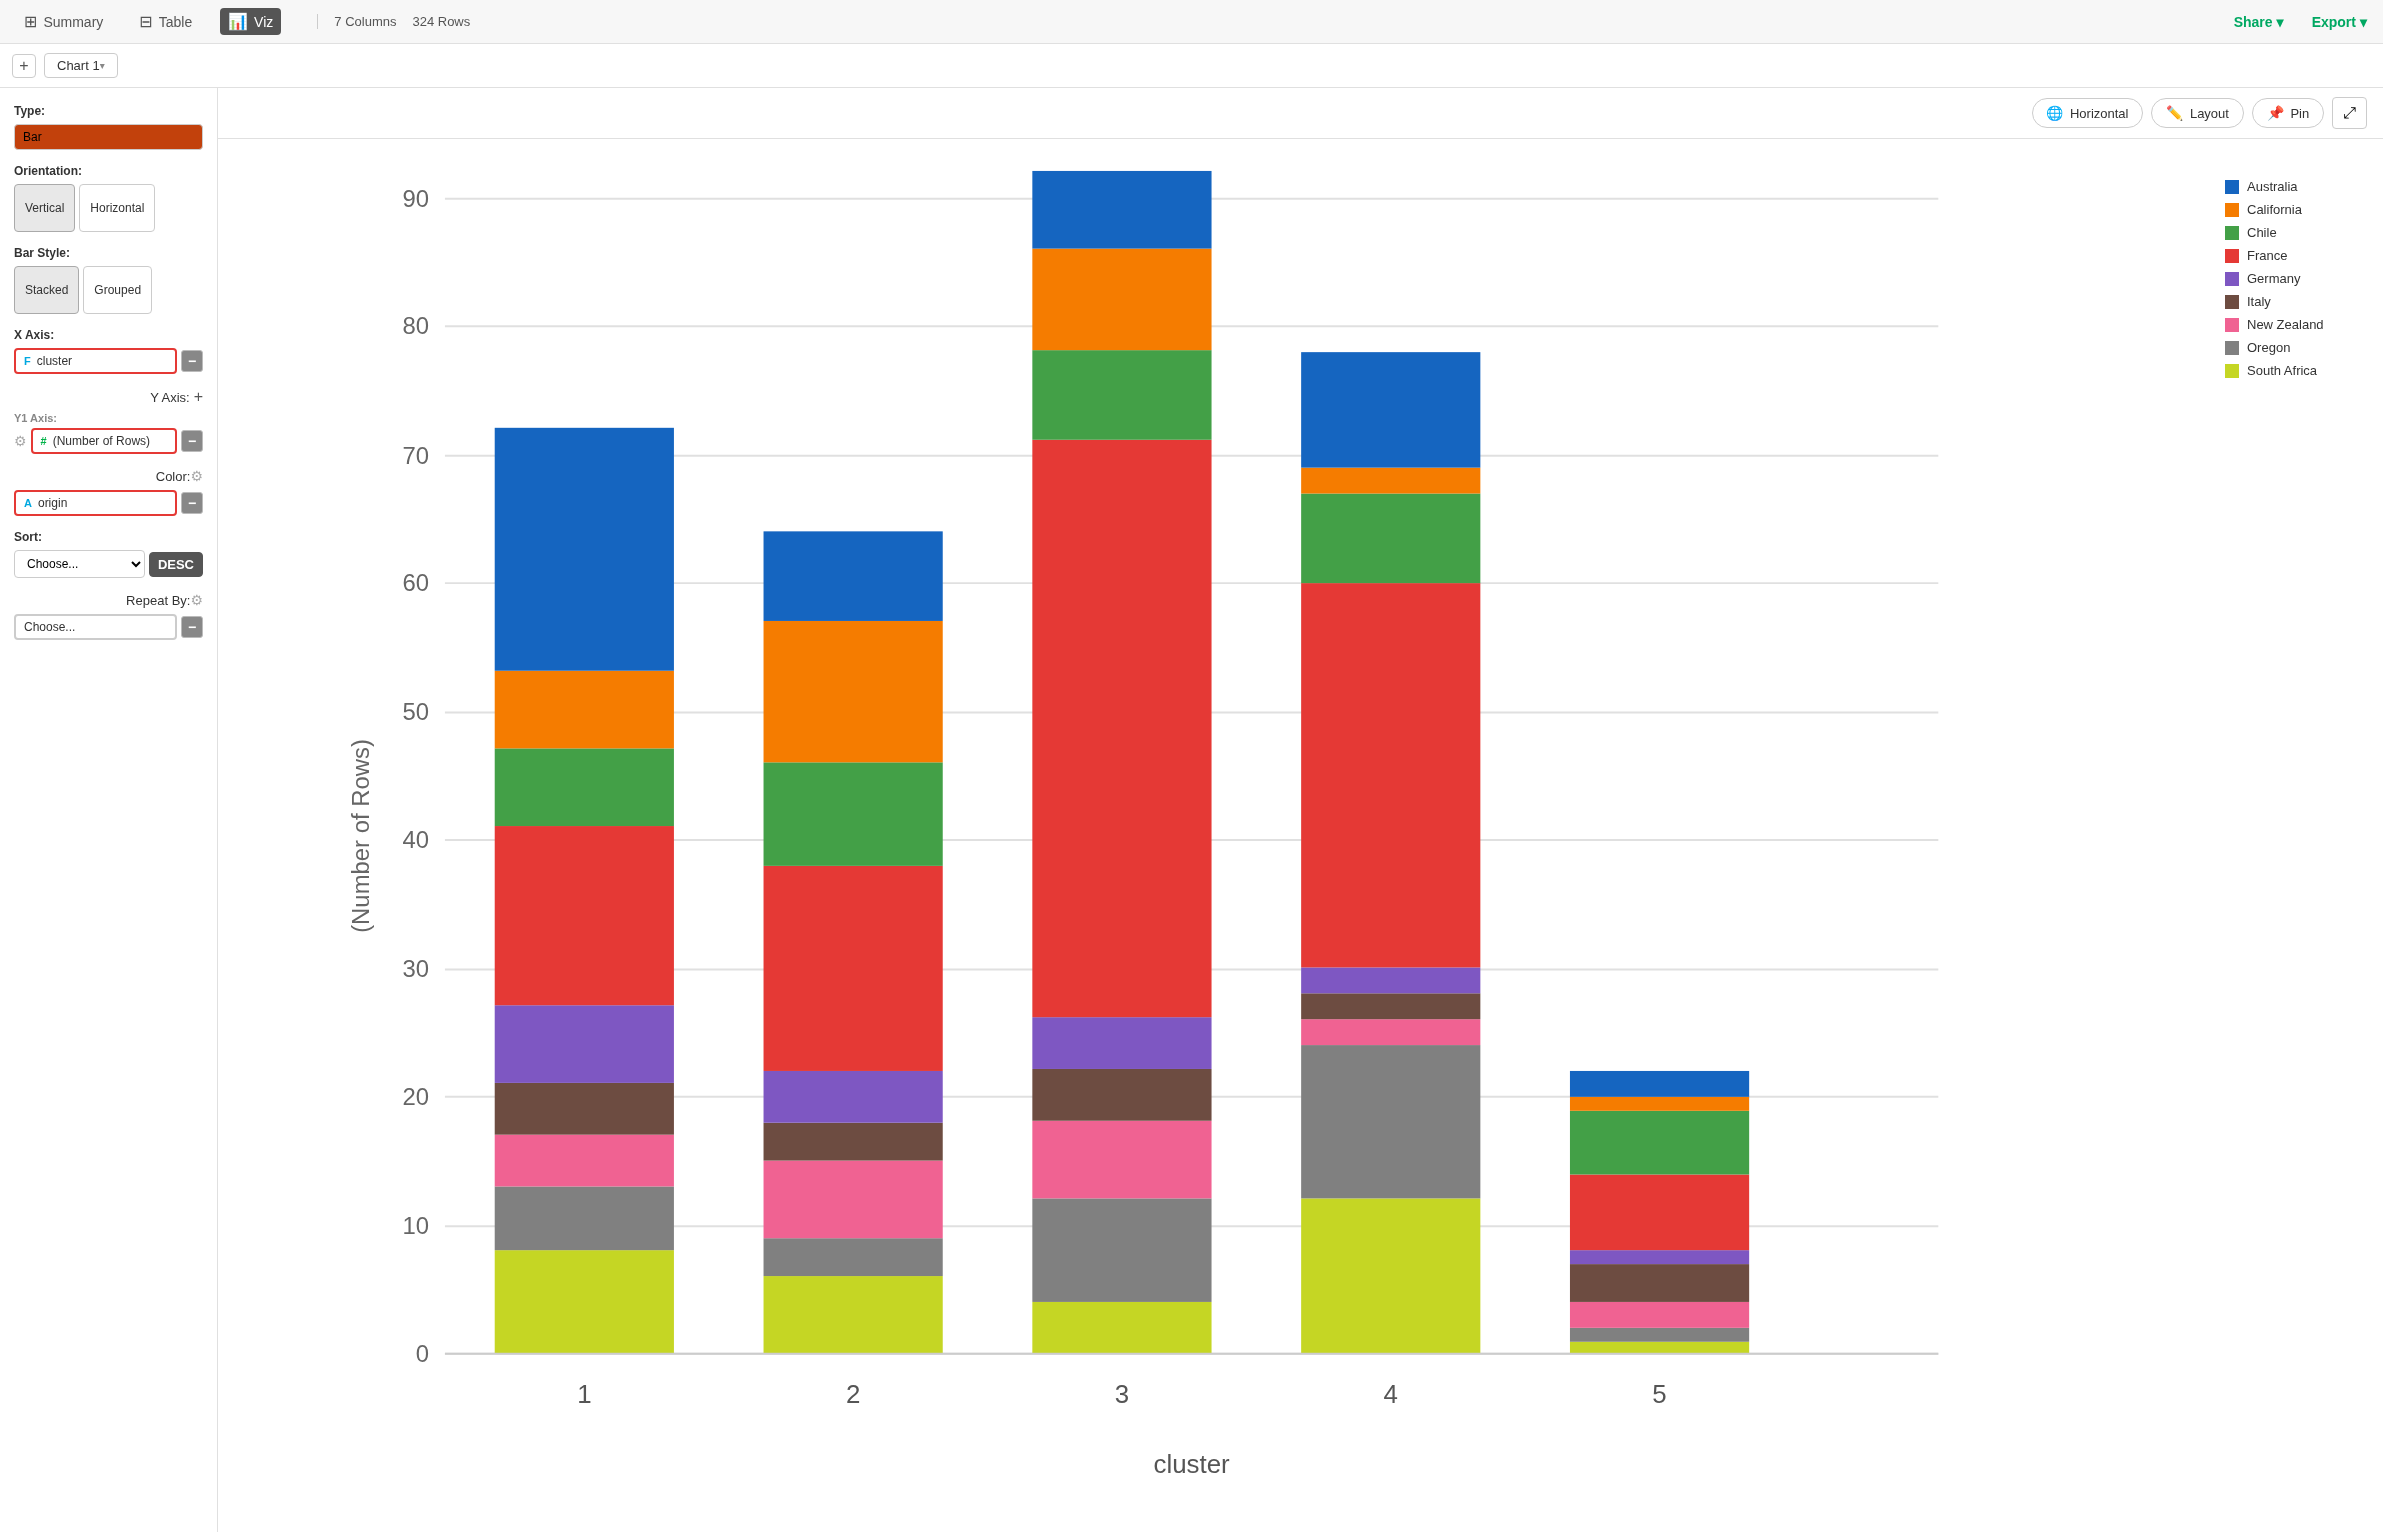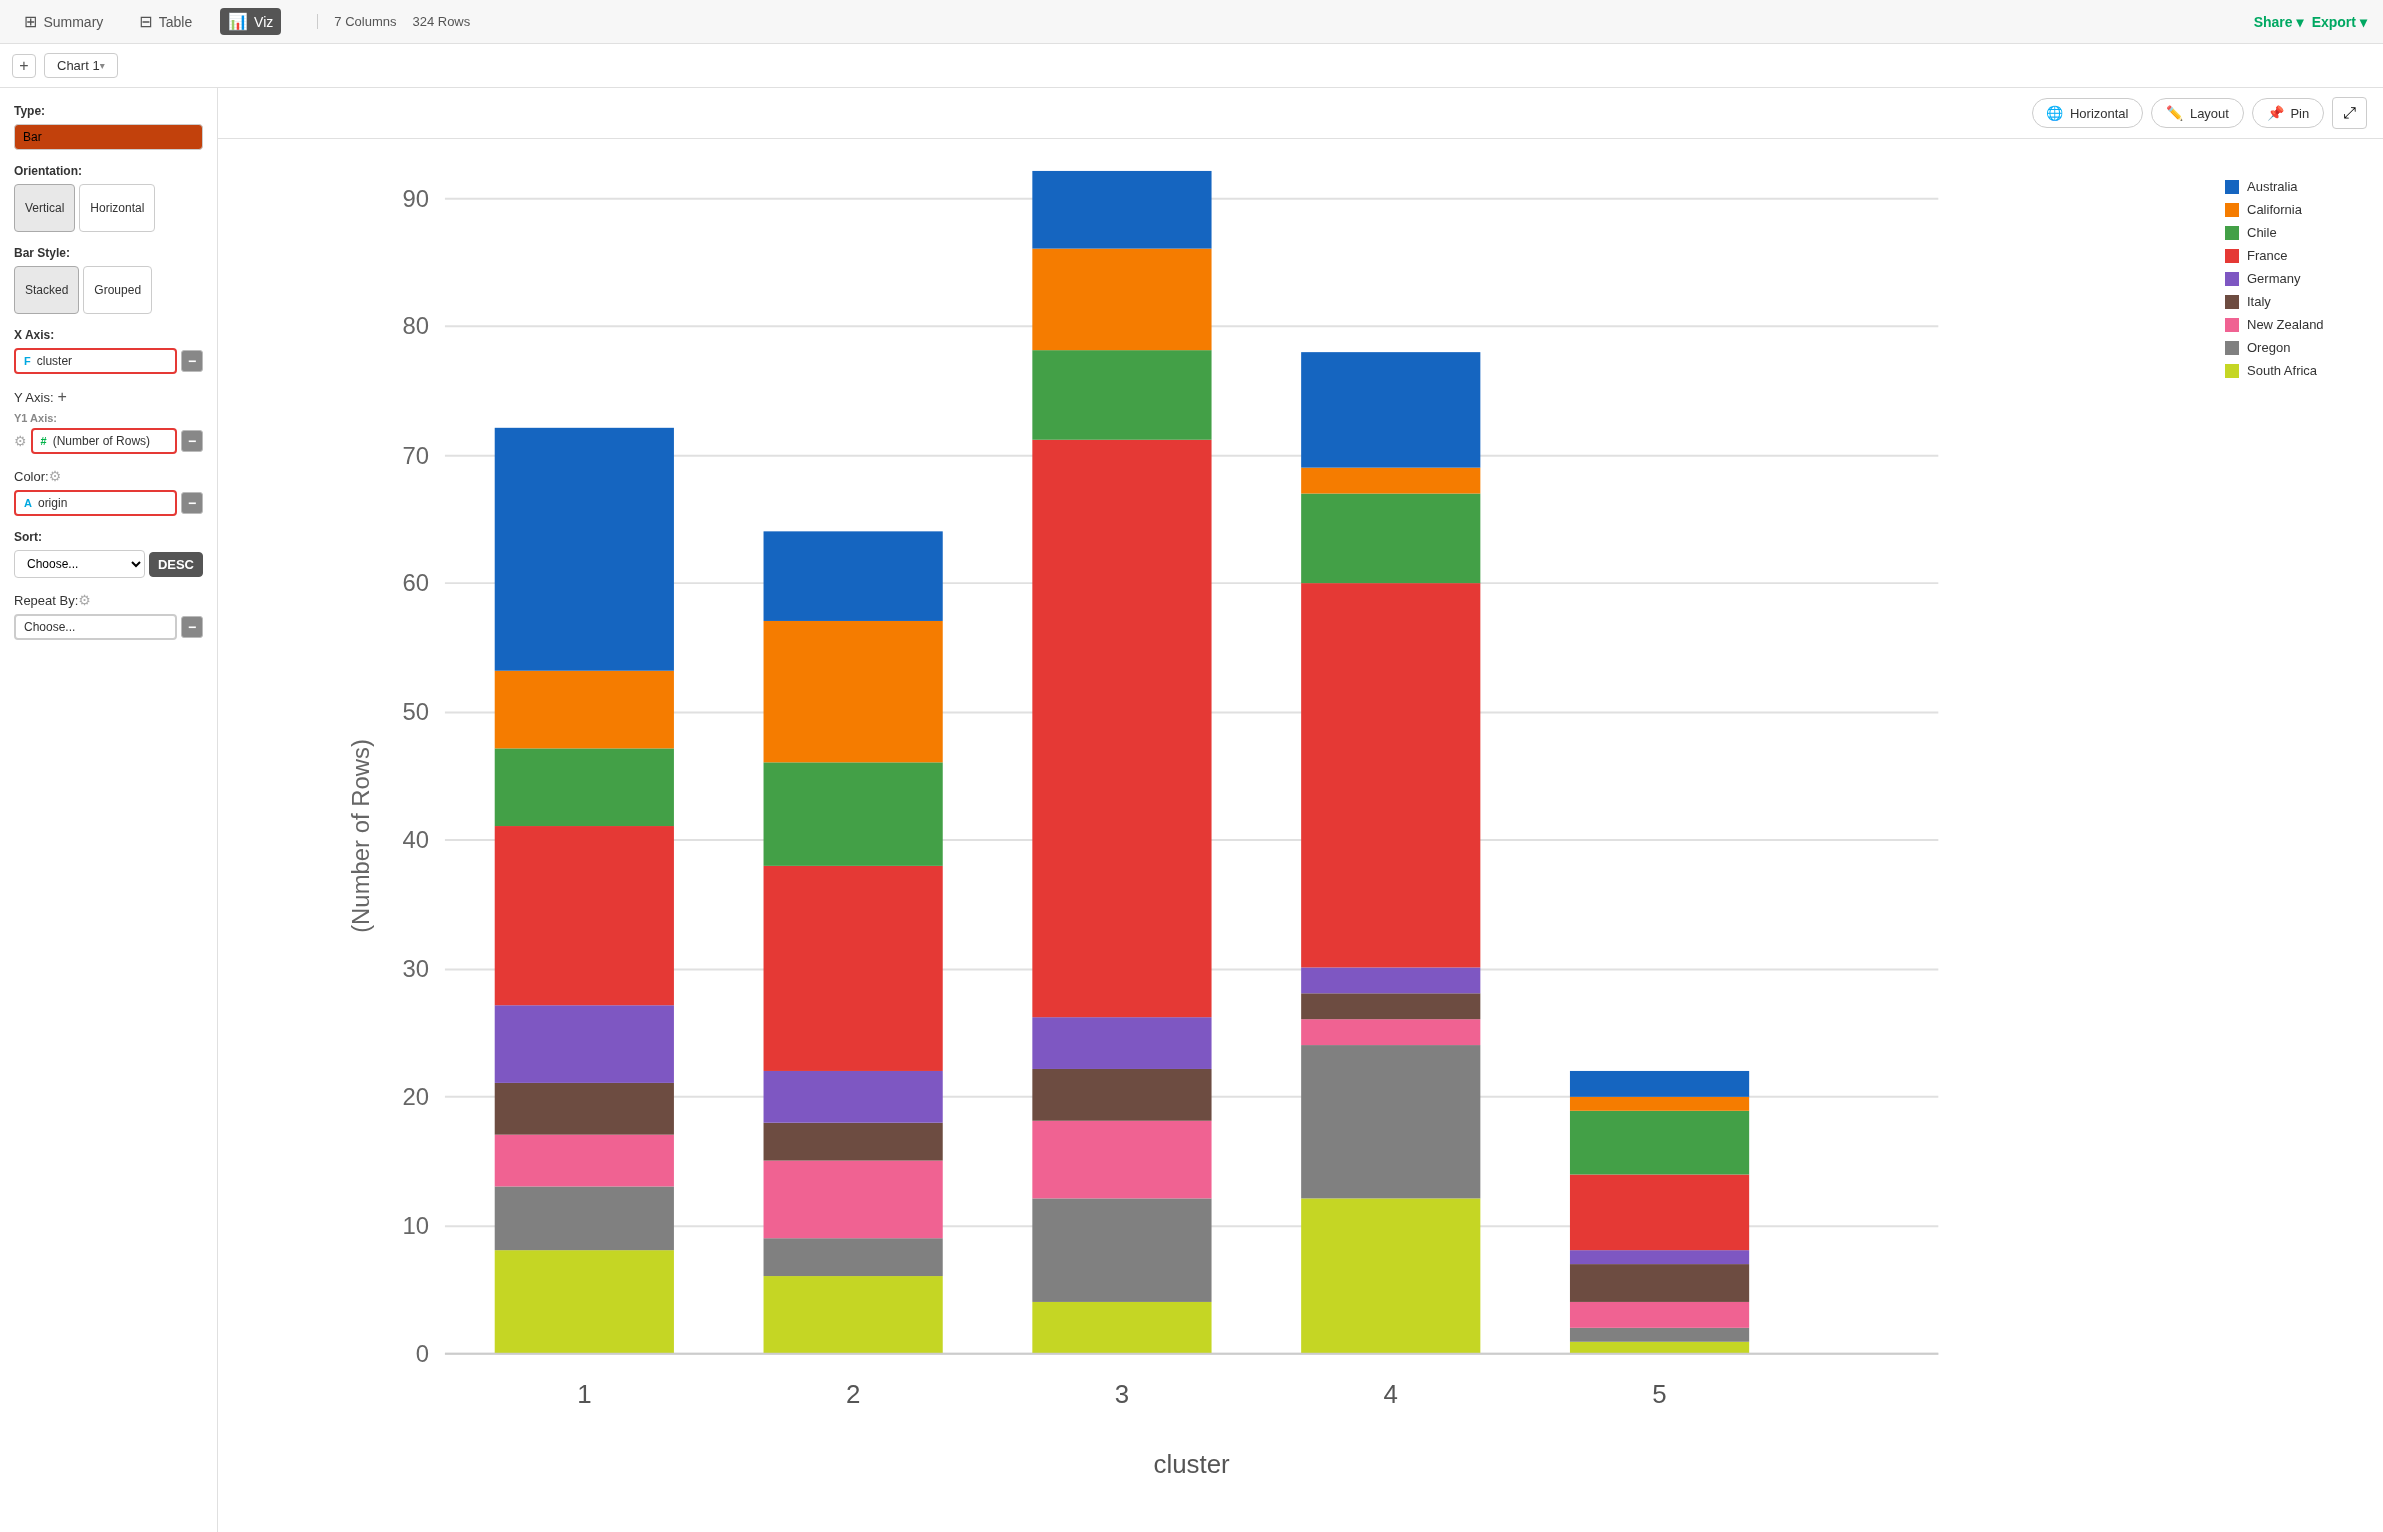--- a/index.html
+++ b/index.html
@@ -9,42 +9,42 @@
     .top-nav {
       display: flex; align-items: center; justify-content: space-between;
       padding: 8px 16px; border-bottom: 1px solid #e0e0e0; background: #f7f7f7;
       height: 44px;
     }
     .top-nav-left { display: flex; align-items: center; gap: 20px; }
     .nav-item { display: flex; align-items: center; gap: 6px; cursor: pointer; padding: 4px 8px; border-radius: 4px; color: #555; font-size: 14px; }
     .nav-item.active { background: #555; color: #fff; border-radius: 4px; }
     .nav-item .nav-icon { font-size: 16px; }
     .nav-meta { display: flex; gap: 16px; font-size: 13px; color: #555; font-weight: 500; margin-left: 16px; border-left: 1px solid #ccc; padding-left: 16px; }
-    .top-nav-right { display: flex; gap: 8px; }
+    .top-nav-right { display: flex; gap: 28px; }
     .btn-green { color: #00a862; font-weight: 600; font-size: 14px; cursor: pointer; display: flex; align-items: center; gap: 4px; border: none; background: none; }
 
     
     .chart-tabbar {
       display: flex; align-items: center; padding: 8px 12px; border-bottom: 1px solid #e0e0e0; background: #fff;
       height: 44px;
     }
     .add-chart-btn { width: 24px; height: 24px; border: 1px solid #ccc; border-radius: 4px; display: flex; align-items: center; justify-content: center; cursor: pointer; margin-right: 8px; font-size: 16px; color: #555; }
     .chart-tab { display: flex; align-items: center; padding: 4px 12px; border: 1px solid #ccc; border-radius: 4px; cursor: pointer; font-size: 13px; background: #fff; }
     .chart-tab .chevron { font-size: 10px; color: #888; }
 
     
     .main-container { display: flex; height: calc(100vh - 87px); overflow: hidden; }
 
     
     .left-panel {
       width: 218px; min-width: 218px; border-right: 1px solid #e0e0e0; padding: 16px 14px; overflow-y: auto; background: #fff;
     }
     .field-group { margin-bottom: 14px; }
     .field-label { font-size: 12px; font-weight: 600; color: #333; margin-bottom: 6px; }
-    .field-label-row { display: flex; align-items: center; justify-content: flex-start; margin-bottom: 6px; }
+    .field-label-row { display: flex; align-items: center; justify-content: flex-end; margin-bottom: 6px; }
     .btn-row { display: flex; gap: 4px; flex-wrap: wrap; }
     .toggle-btn { padding: 16px 10px; border: 1px solid #ccc; border-radius: 4px; cursor: pointer; font-size: 12px; background: #fff; color: #333; }
     .toggle-btn.active { background: #e8e8e8; border-color: #aaa; font-weight: 500; }
 
     .select-wrapper { position: relative; display: inline-block; width: 100%; }
     .select-box { width: 100%; padding: 5px 8px; border: 1px solid #ccc; border-radius: 4px; font-size: 12px; background: #c2410c; appearance: none; cursor: pointer; }
 
     .axis-field-row { display: flex; align-items: center; gap: 4px; margin-bottom: 4px; }
     .axis-field-box { flex: 1; padding: 4px 8px; border: 2px solid #e53935; border-radius: 4px; font-size: 12px; display: flex; align-items: center; gap: 6px; background: #fff; }
     .axis-field-box .field-type-icon { font-size: 11px; font-weight: 700; }

